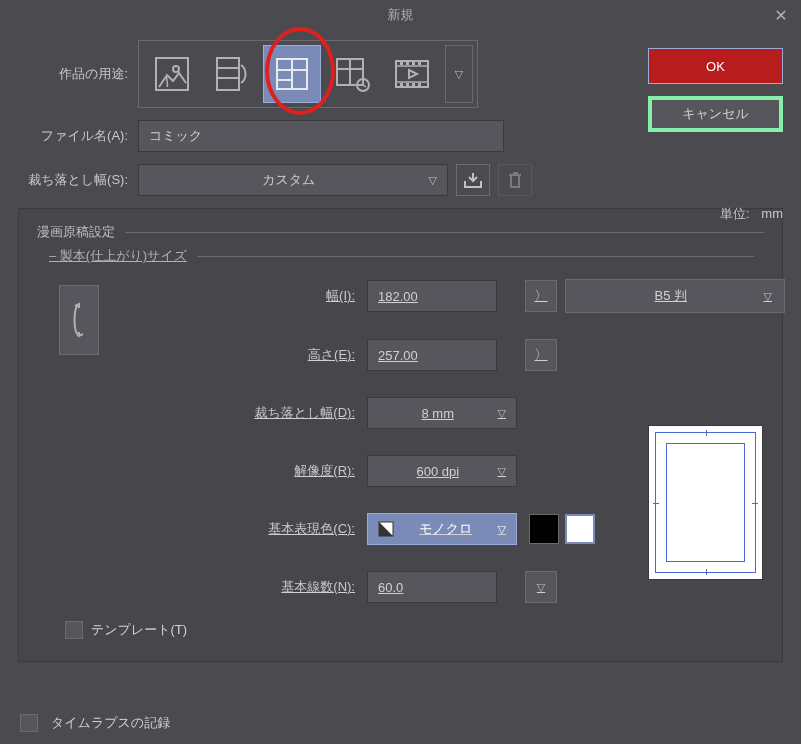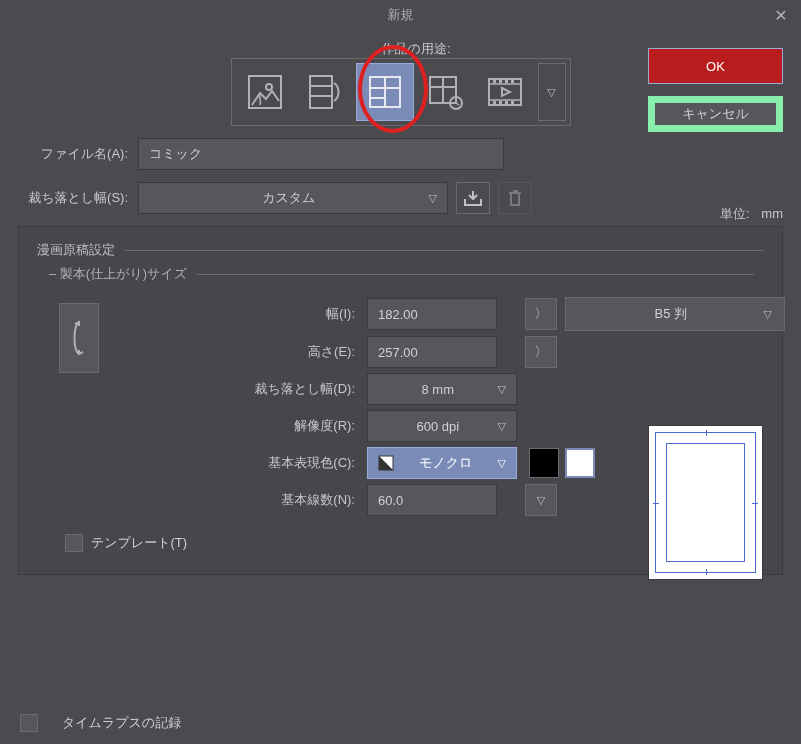--- a/index.html
+++ b/index.html
@@ -123,21 +123,21 @@
     border: 1px solid #9aabda;
     color: #fff;
     height: 36px;
     display: flex;
     align-items: center;
     justify-content: center;
     cursor: pointer;
   }
   .sub-btn {
     background: #56565c;
-    border: 7px solid #86efac;
+    border: 4px solid #86efac;
     color: #d0d0d5;
     height: 36px;
     display: flex;
     align-items: center;
     justify-content: center;
     cursor: pointer;
     text-align: center;
   }
   .unit-label {
     position: absolute;
@@ -161,33 +161,35 @@
     flex: 1;
     height: 1px;
     background: #6a6a70;
     margin-left: 10px;
   }
   .sub-title {
     display: flex;
     align-items: center;
     color: #b0b0b5;
     margin: 6px 0 14px 12px;
+    text-decoration: underline;
   }
   .sub-title .line {
     flex: 1;
     height: 1px;
     background: #6a6a70;
     margin-left: 10px;
     margin-right: 10px;
   }
   .settings-grid {
     display: grid;
     grid-template-columns: 250px 150px auto;
-    row-gap: 5px;
-    align-items: center;
+    row-gap: 26px;
+    align-items: center;
+    text-decoration: underline;
   }
   .settings-label {
     text-align: right;
     padding-right: 12px;
     color: #c8c8cc;
   }
   .expand-btn {
     width: 32px;
     height: 32px;
     border: 1px solid #6a6a70;
@@ -270,21 +272,21 @@
     width: 8px;
     height: 1px;
     background: #4a6ad0;
   }
   .footer-check {
     position: absolute;
     bottom: 12px;
     left: 20px;
     display: flex;
     align-items: center;
-    gap: 24px;
+    gap: 13px;
   }
   .red-circle {
     position: absolute;
     border: 4px solid #e02020;
     border-radius: 50%;
     width: 70px;
     height: 88px;
     pointer-events: none;
   }
   .third-col { display: flex; align-items: center; }
@@ -293,21 +295,21 @@
 <body>
 
 <div class="titlebar">
   <span>新規</span>
   <div class="close">
     <span>✕</span>
   </div>
 </div>
 
 <div class="content">
-  <div class="row" style="position:relative;flex-direction:column;">
+  <div class="row" style="position:relative;">
     <div class="label-col">作品の用途:</div>
     <div class="usage-group" style="position:relative;">
       <div class="usage-btn">
         <svg width="38" height="38" viewBox="0 0 38 38">
           <rect x="3" y="3" width="32" height="32" fill="none" stroke="#b0b0b5" stroke-width="2"></rect>
           <circle cx="23" cy="14" r="3" fill="none" stroke="#b0b0b5" stroke-width="2"></circle>
           <path d="M6 32 L14 20 L20 26 L26 18 L33 28" fill="none" stroke="#b0b0b5" stroke-width="2"></path>
           <path d="M14 20 C12 24 16 28 14 32" fill="none" stroke="#b0b0b5" stroke-width="1.5"></path>
         </svg>
       </div>

